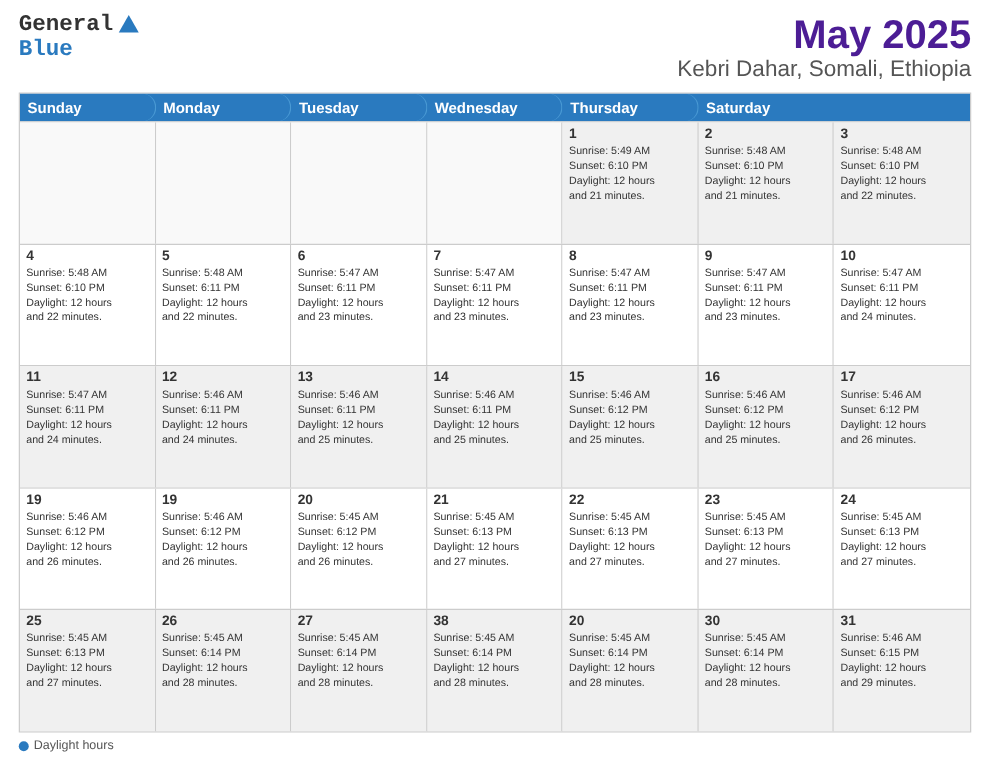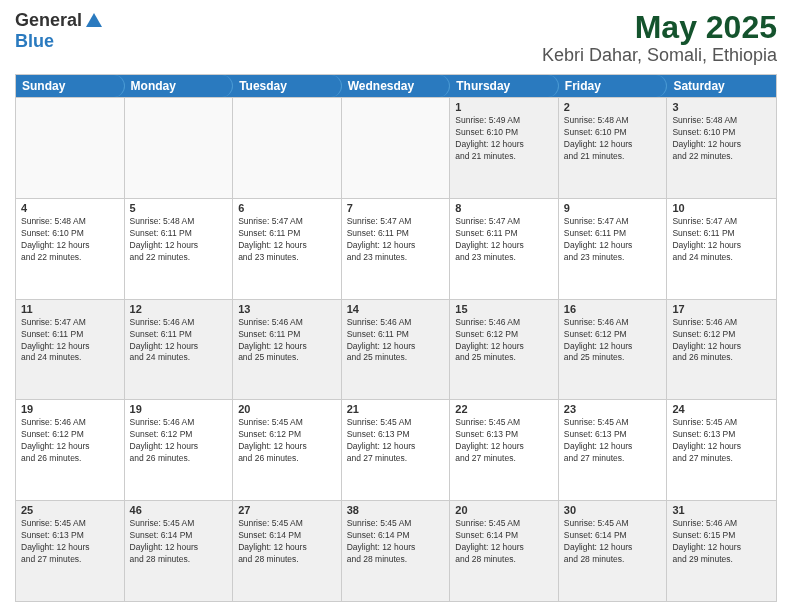--- a/index.html
+++ b/index.html
@@ -20,20 +20,21 @@
     .header {
       display: flex;
       justify-content: space-between;
       align-items: flex-start;
       margin-bottom: 8px;
     }
     .logo {
       display: flex;
       flex-direction: column;
       align-items: flex-start;
+      font-family: Liberation Mono, monospace;
     }
     .logo-text {
       display: flex;
       align-items: center;
     }
     .logo-general {
       font-size: 18px;
       font-weight: bold;
       color: #333;
     }
@@ -46,21 +47,21 @@
       width: 20px;
       height: 20px;
       margin-left: 2px;
     }
     .title-block {
       text-align: right;
     }
     .month-title {
       font-size: 32px;
       font-weight: bold;
-      color: #14532d;
+      color: #4c1d95;
       line-height: 1.1;
     }
     .subtitle {
       font-size: 18px;
       color: #555;
     }
     .calendar {
       flex: 1;
       display: flex;
       flex-direction: column;
@@ -159,21 +160,20 @@
     </div>
   </div>
 
   <div class="calendar">
     <div class="cal-header-row">
     <div class="cal-header-cell">Sunday</div>
         <div class="cal-header-cell">Monday</div>
         <div class="cal-header-cell">Tuesday</div>
         <div class="cal-header-cell">Wednesday</div>
         <div class="cal-header-cell">Thursday</div>
-        <div class="cal-header-cell">Friday</div>
         <div class="cal-header-cell">Saturday</div>
       </div>
     <div class="cal-body">
     <div class="cal-row">
           <div class="cal-cell empty"></div>
           <div class="cal-cell empty"></div>
           <div class="cal-cell empty"></div>
           <div class="cal-cell empty"></div>
           <div class="cal-cell shaded">
             <span class="day-num">1</span>
@@ -352,21 +352,21 @@
         </div>
         <div class="cal-row">
           <div class="cal-cell shaded">
             <span class="day-num">25</span>
             <div class="day-info" style="white-space: pre-line;">Sunrise: 5:45 AM
 Sunset: 6:13 PM
 Daylight: 12 hours
 and 27 minutes.</div>
           </div>
           <div class="cal-cell shaded">
-            <span class="day-num">46</span>
+            <span class="day-num">26</span>
             <div class="day-info" style="white-space: pre-line;">Sunrise: 5:45 AM
 Sunset: 6:14 PM
 Daylight: 12 hours
 and 28 minutes.</div>
           </div>
           <div class="cal-cell shaded">
             <span class="day-num">27</span>
             <div class="day-info" style="white-space: pre-line;">Sunrise: 5:45 AM
 Sunset: 6:14 PM
 Daylight: 12 hours
@@ -397,13 +397,17 @@
             <span class="day-num">31</span>
             <div class="day-info" style="white-space: pre-line;">Sunrise: 5:46 AM
 Sunset: 6:15 PM
 Daylight: 12 hours
 and 29 minutes.</div>
           </div>
         </div>
       </div>
   </div>
 
+  <div class="footer">
+    <span class="footer-dot"></span>
+    <span>Daylight hours</span>
+  </div>
 </div>
 
 </body></html>

